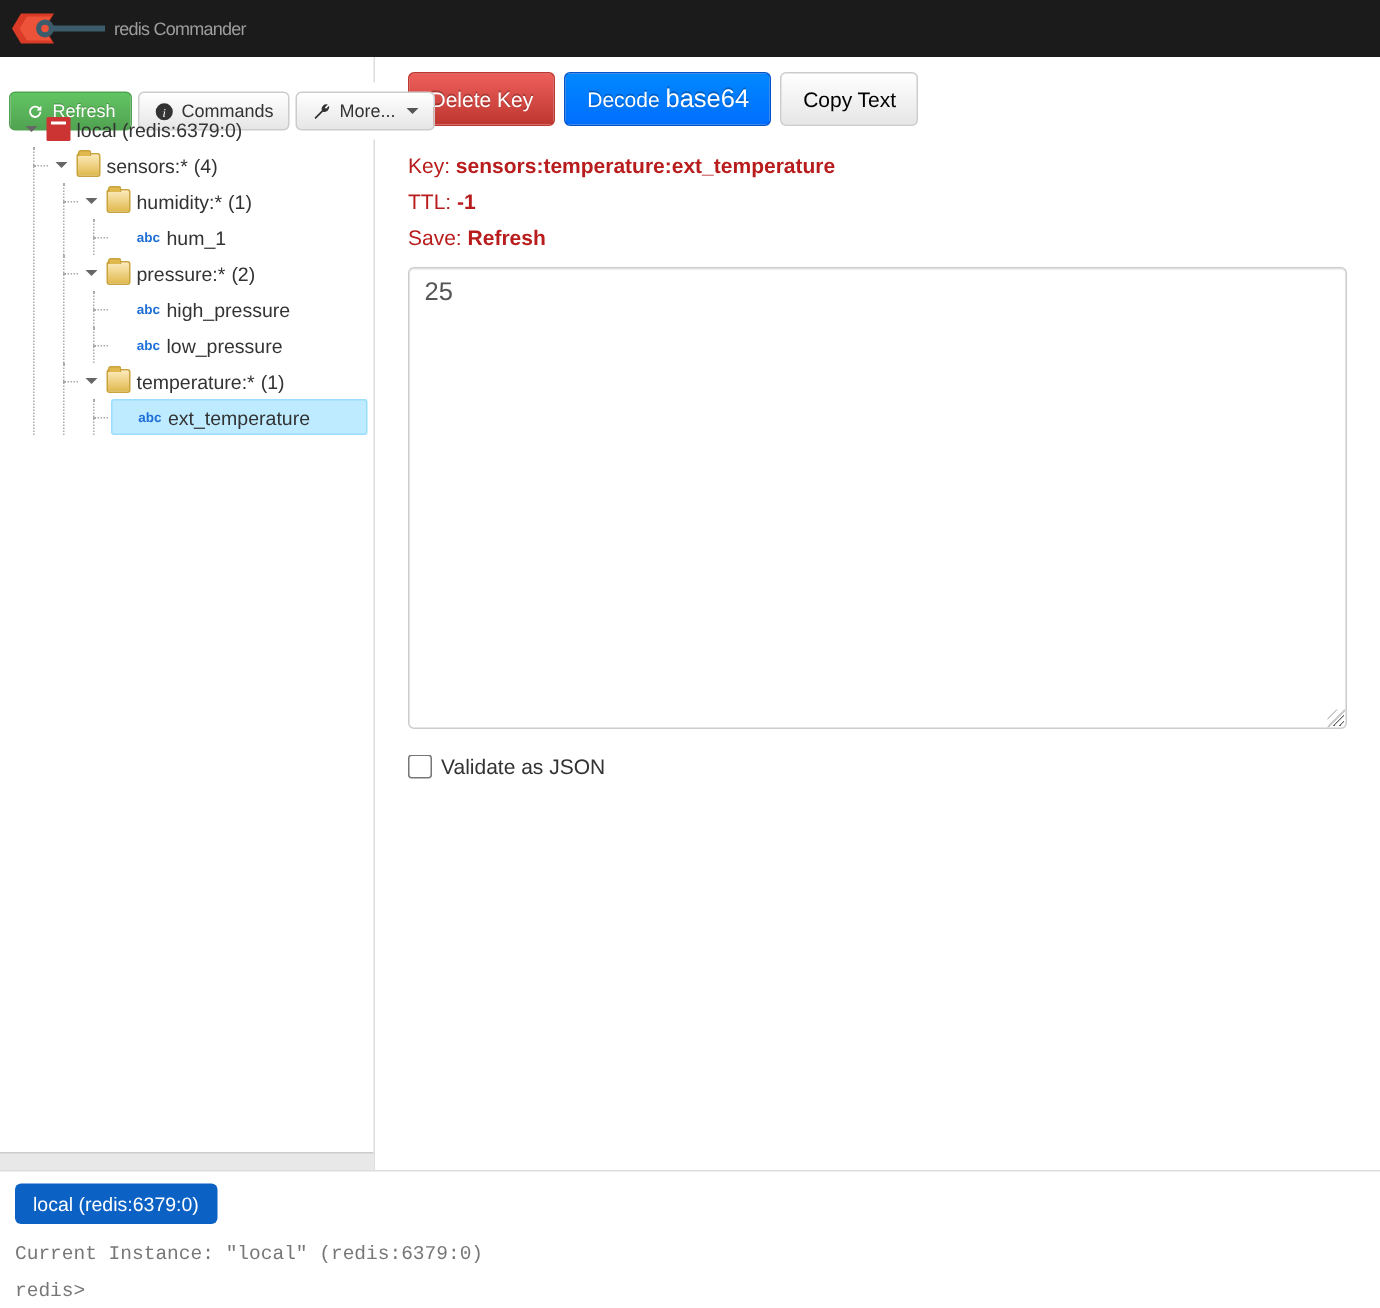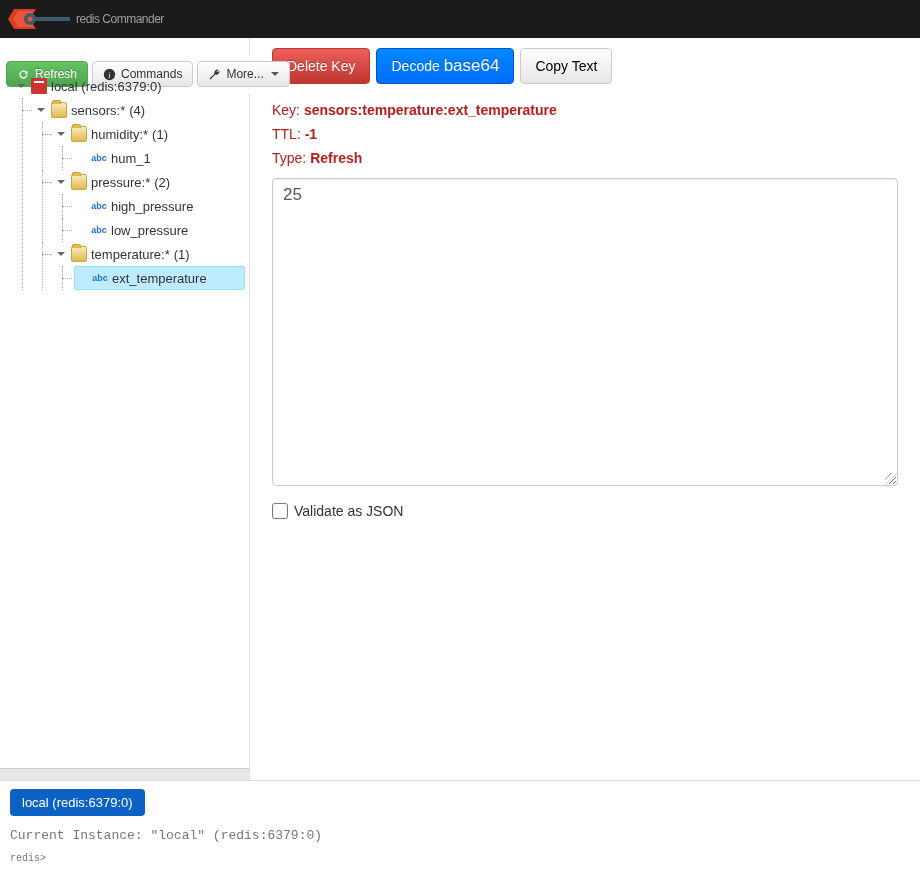--- a/index.html
+++ b/index.html
@@ -267,21 +267,21 @@
   .console-text {
     margin-top: 12px;
     font-family: "Courier New", monospace;
     font-size: 13px;
     color: #777;
     white-space: pre;
   }
   .prompt {
     margin-top: 10px;
     font-family: "Courier New", monospace;
-    font-size: 10px;
+    font-size: 13px;
     color: #777;
   }
 
   
   .svg-ico { width:13px; height:13px; }
 </style>
 </head>
 <body>
 
 <div class="header">
@@ -420,21 +420,21 @@
 
     <div class="meta">
       <span>Key:</span>
       <b>sensors:temperature:ext_temperature</b>
     </div>
     <div class="meta">
       <span>TTL:</span>
       <b>-1</b>
     </div>
     <div class="meta" style="margin-bottom:12px;">
-      <span>Type:</span>
+      <span>Save:</span>
       <b>Refresh</b>
     </div>
 
     <textarea class="value-box" style="">25</textarea>
 
     <div class="validate-row">
       <input type="checkbox" style="">
       <label>Validate as JSON</label>
     </div>
 

